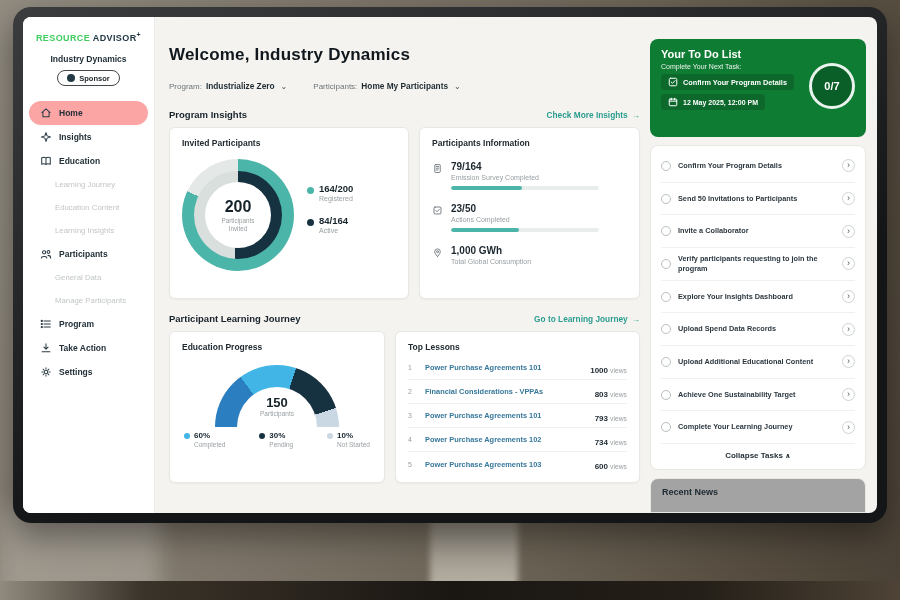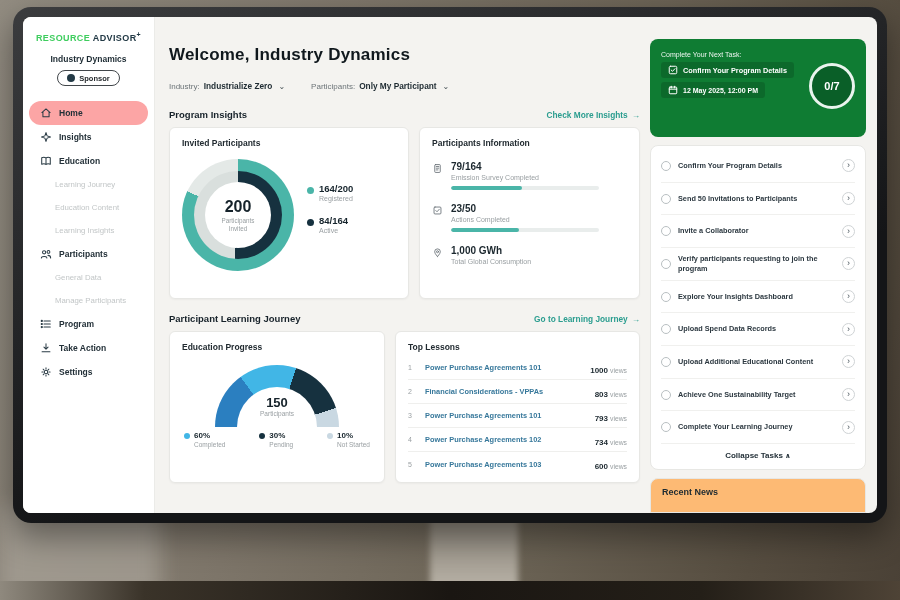--- a/index.html
+++ b/index.html
@@ -115,21 +115,21 @@
     font-size:11px; font-weight:700; color:#fff; }
   .task-card { position:absolute; left:627px; top:128px; width:216px; height:325px; background:#fff;
     border:1px solid #e7e7e4; border-radius:8px; padding:4px 10px; display:flex; flex-direction:column; }
   .task { flex:1; display:flex; align-items:center; gap:7px; border-bottom:1px solid #f0f0ee; cursor:pointer; min-height:0; }
   .t-circle { width:10px; height:10px; border:1.4px solid #b9bfc2; border-radius:50%; flex:none; }
   .t-label { flex:1; font-size:7.3px; font-weight:600; color:#2c3840; line-height:1.3; }
   .t-chev { width:13px; height:13px; border:1px solid #cfd3d5; border-radius:50%; display:grid; place-items:center;
     font-size:9px; line-height:1; color:#4a555c; flex:none; }
   .collapse { text-align:center; padding:7px 0 5px; font-size:8px; font-weight:700; color:#233038; cursor:pointer; }
   .collapse .up { font-size:7px; }
-  .news-bar { position:absolute; left:627px; top:461px; width:216px; height:35px; background:#fdba74;
+  .news-bar { position:absolute; left:627px; top:461px; width:216px; height:35px; background:#a3a3a3;
     border:1px solid #e7e7e4; border-radius:8px 8px 0 0; padding:8px 11px; font-size:9px; font-weight:700; color:#1d2a31; }
 </style>
 </head>
 <body>
 
 <div class="bg-light-corner"></div>
 <div class="bg-stand"></div>
 <div class="bg-desk"></div>
 
 <div class="monitor">
@@ -201,27 +201,27 @@
         <span>Settings</span>
       </div>
     </nav>
   </aside>
 
   <main class="main">
     <h1 class="welcome">Welcome, Industry Dynamics</h1>
 
     <div class="filters">
       <div class="filter">
-        <span class="f-label">Industry:</span>
+        <span class="f-label">Program:</span>
         <span class="f-value">Industrialize Zero</span>
         <span class="caret">⌄</span>
       </div>
       <div class="filter">
         <span class="f-label">Participants:</span>
-        <span class="f-value">Only My Participant</span>
+        <span class="f-value">Home My Participants</span>
         <span class="caret">⌄</span>
       </div>
     </div>
 
     <div class="sec-head sh1">
       <span class="sec-title">Program Insights</span>
       <span class="sec-link">
         <span>Check More Insights</span>
         <span>→</span>
       </span>
@@ -366,20 +366,21 @@
         <div class="lesson-row">
           <span class="l-rank">5</span>
           <span class="l-title">Power Purchase Agreements 103</span>
           <span><span class="lv-num">600</span><span class="lv-unit">views</span></span>
         </div>
       </div>
     </div>
   </main>
 
   <div class="todo-green">
+    <div class="tg-title">Your To Do List</div>
     <div class="tg-sub">Complete Your Next Task:</div>
     <div class="tg-row tg-row1">
       <svg class="w-icon" viewBox="0 0 12 12">
             <rect x="1.5" y="1.5" width="9" height="9" rx="1.5"></rect>
             <path d="M3.8 6 L5.4 7.6 L8.4 4.4"></path>
           </svg>
       <span>Confirm Your Program Details</span>
     </div>
     <div class="tg-row">
       <svg class="w-icon" viewBox="0 0 12 12">

